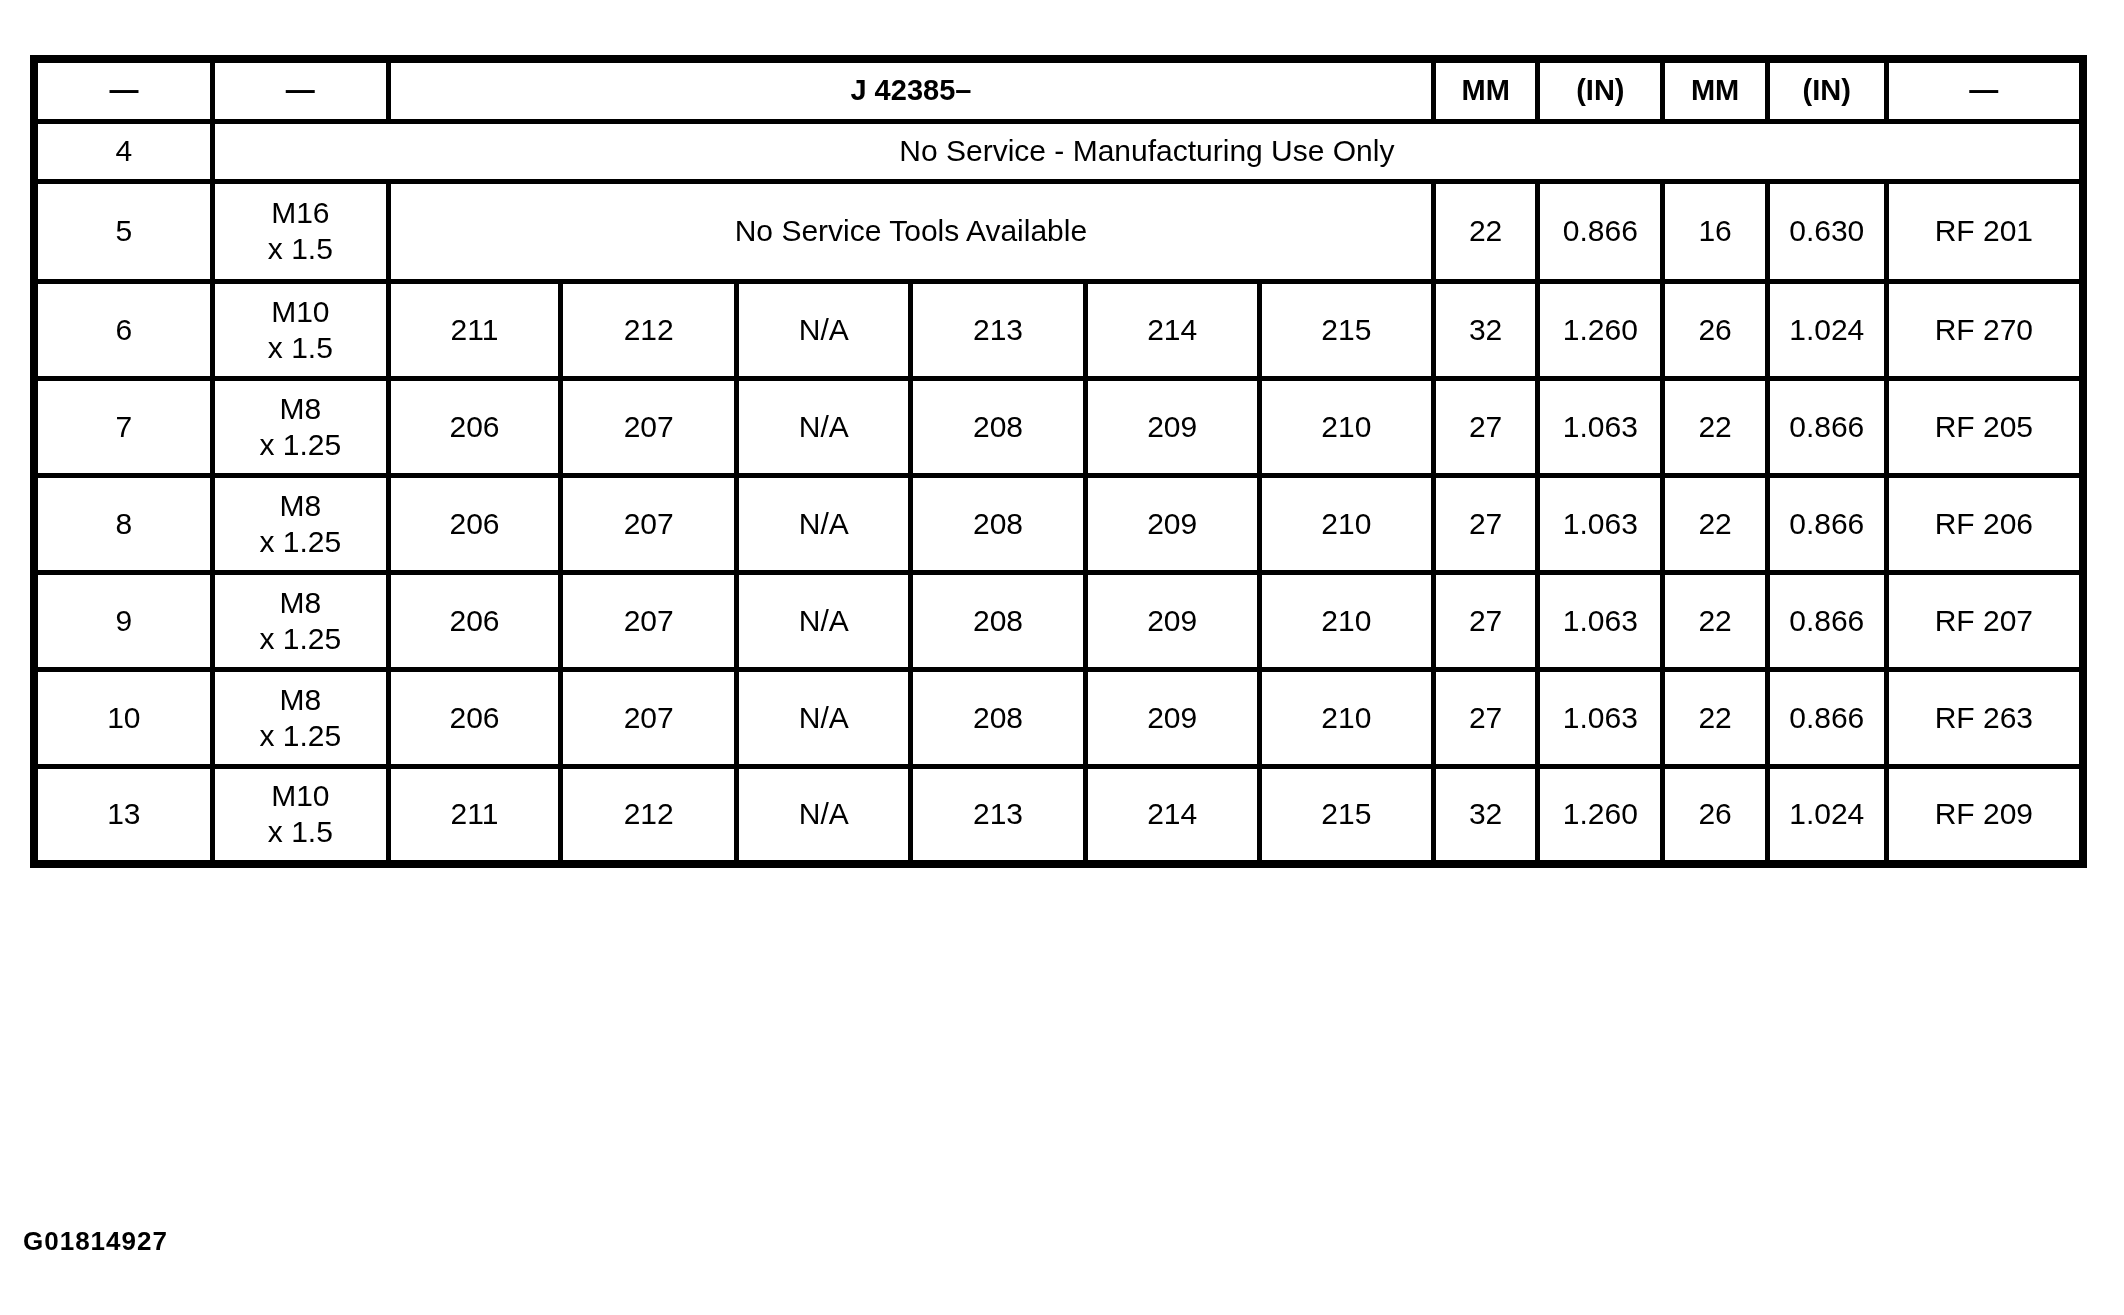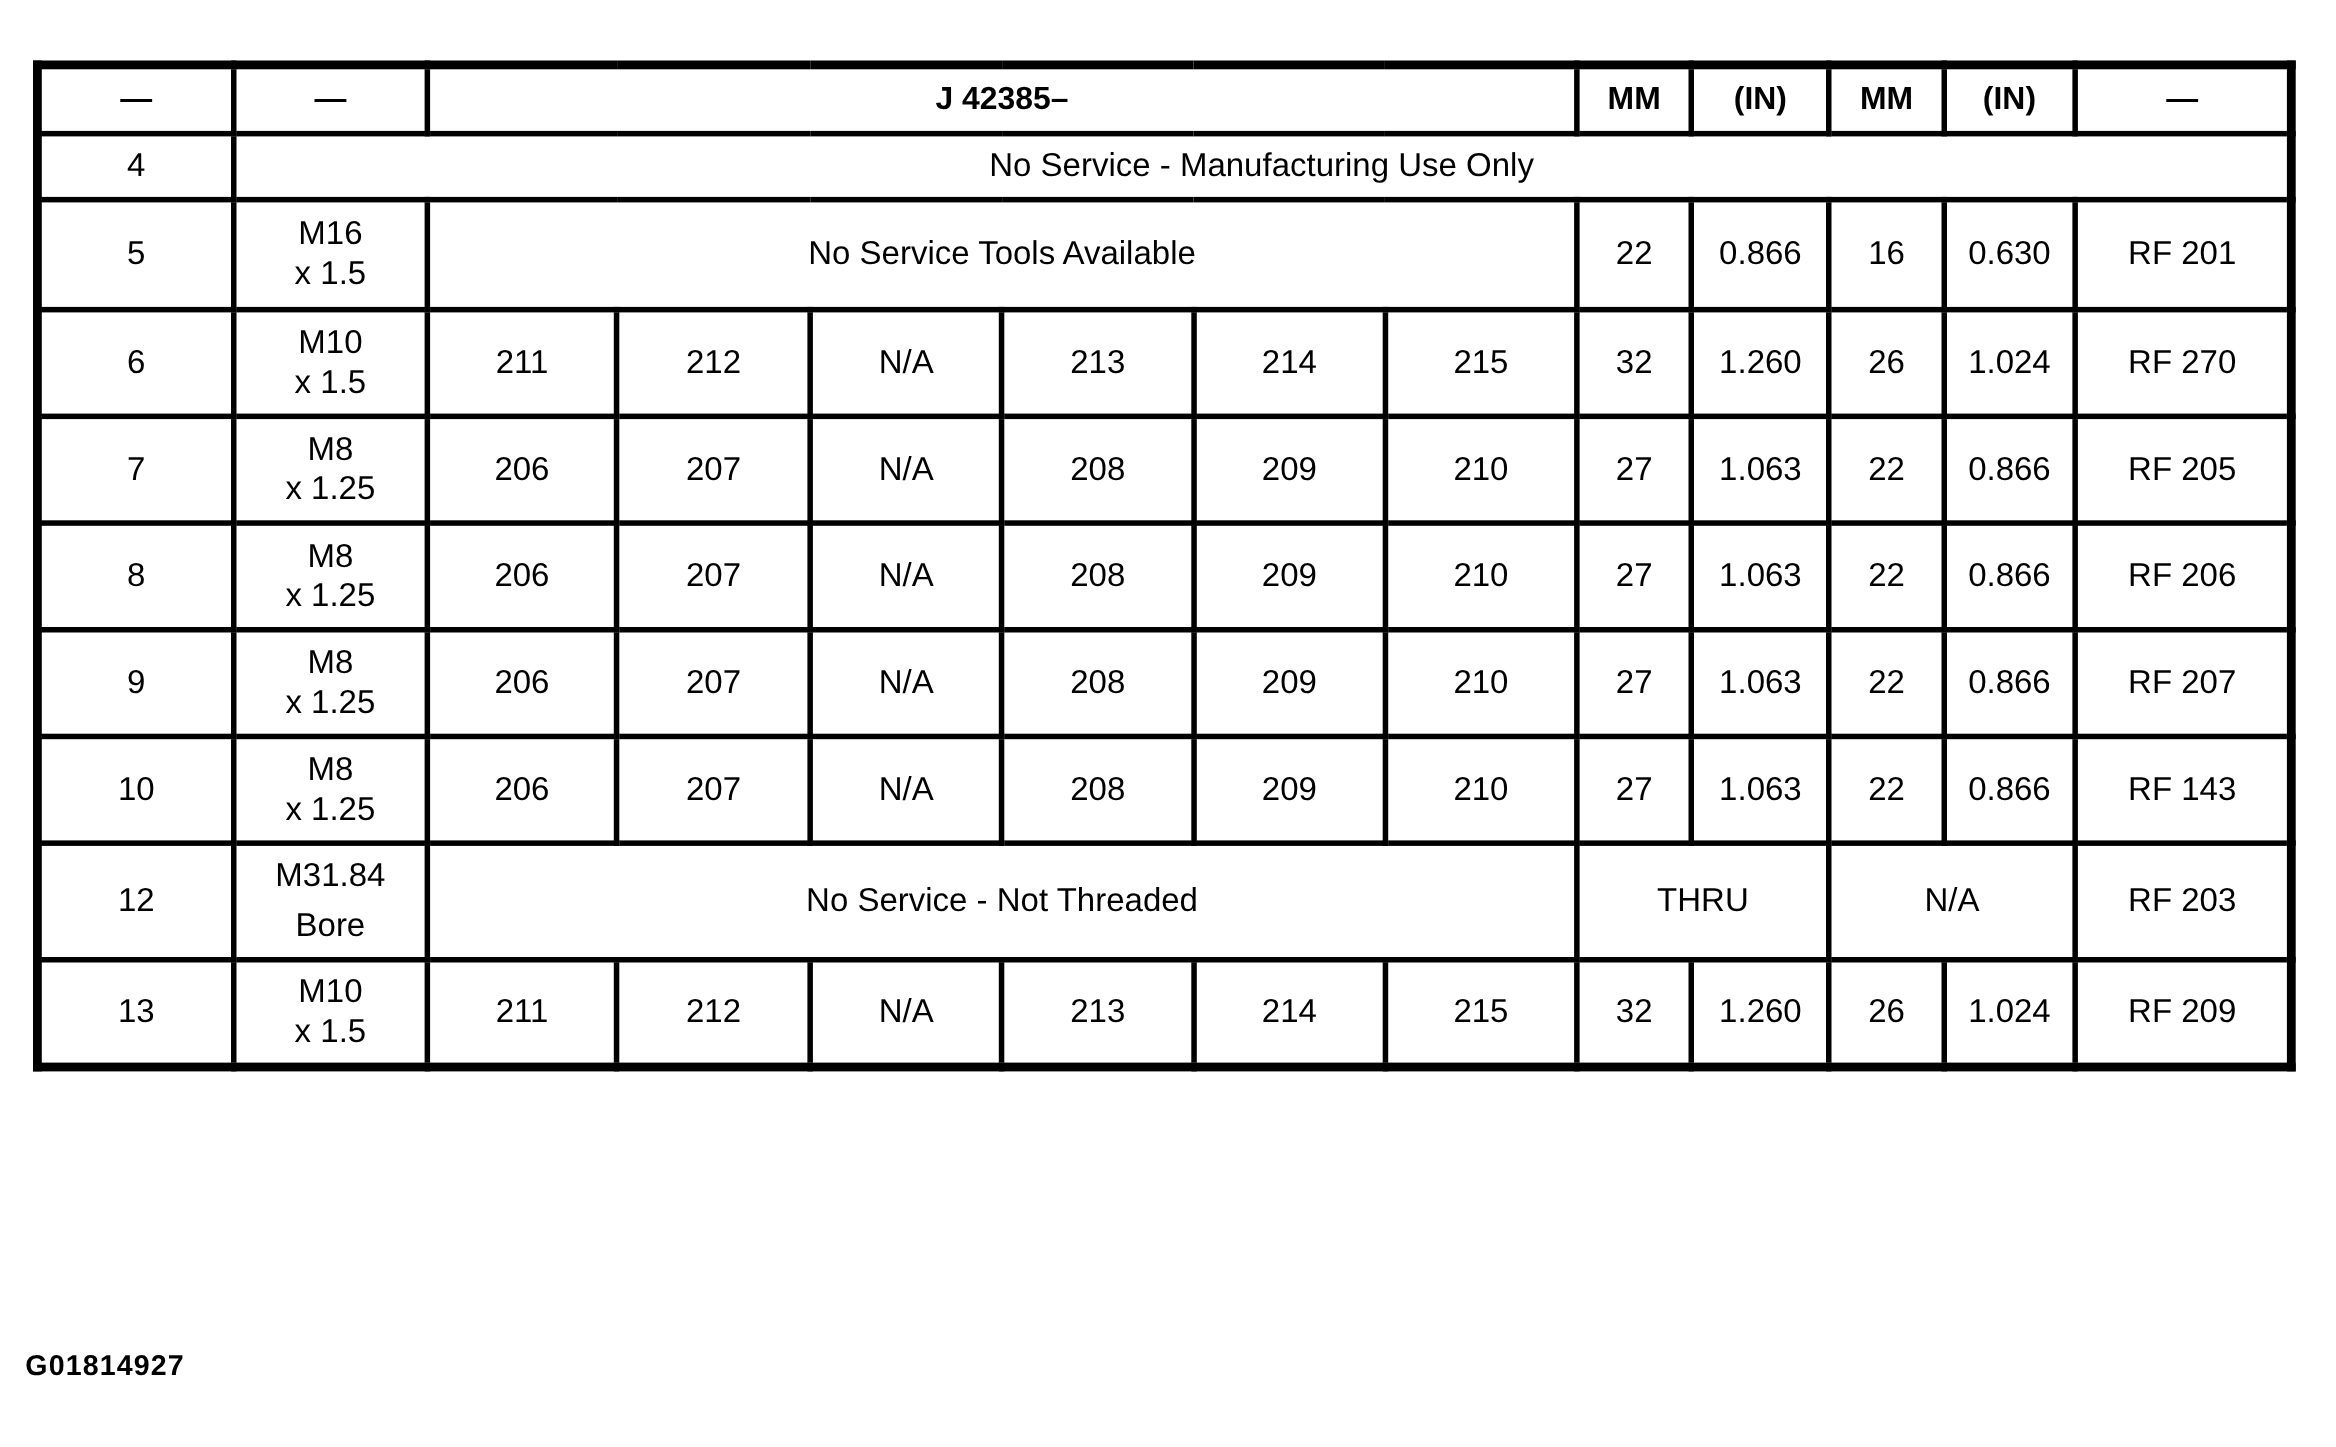--- a/index.html
+++ b/index.html
@@ -183,33 +183,24 @@
       <td>206</td>
       <td>207</td>
       <td>N/A</td>
       <td>208</td>
       <td>209</td>
       <td>210</td>
       <td>27</td>
       <td>1.063</td>
       <td>22</td>
       <td>0.866</td>
-      <td>RF 143</td>
-    </tr>
-
-
-    <tr style="height:106px">
-      <td>12</td>
-      <td class="thread-spread">M31.84
-Bore</td>
-      <td colspan="6">No Service - Not Threaded</td>
-      <td colspan="2">THRU</td>
-      <td colspan="2">N/A</td>
-      <td>RF 203</td>
-    </tr>
+      <td>RF 263</td>
+    </tr>
+
+
 
     <tr style="height:98px">
       <td>13</td>
       <td>M10
 x 1.5</td>
       <td>211</td>
       <td>212</td>
       <td>N/A</td>
       <td>213</td>
       <td>214</td>

